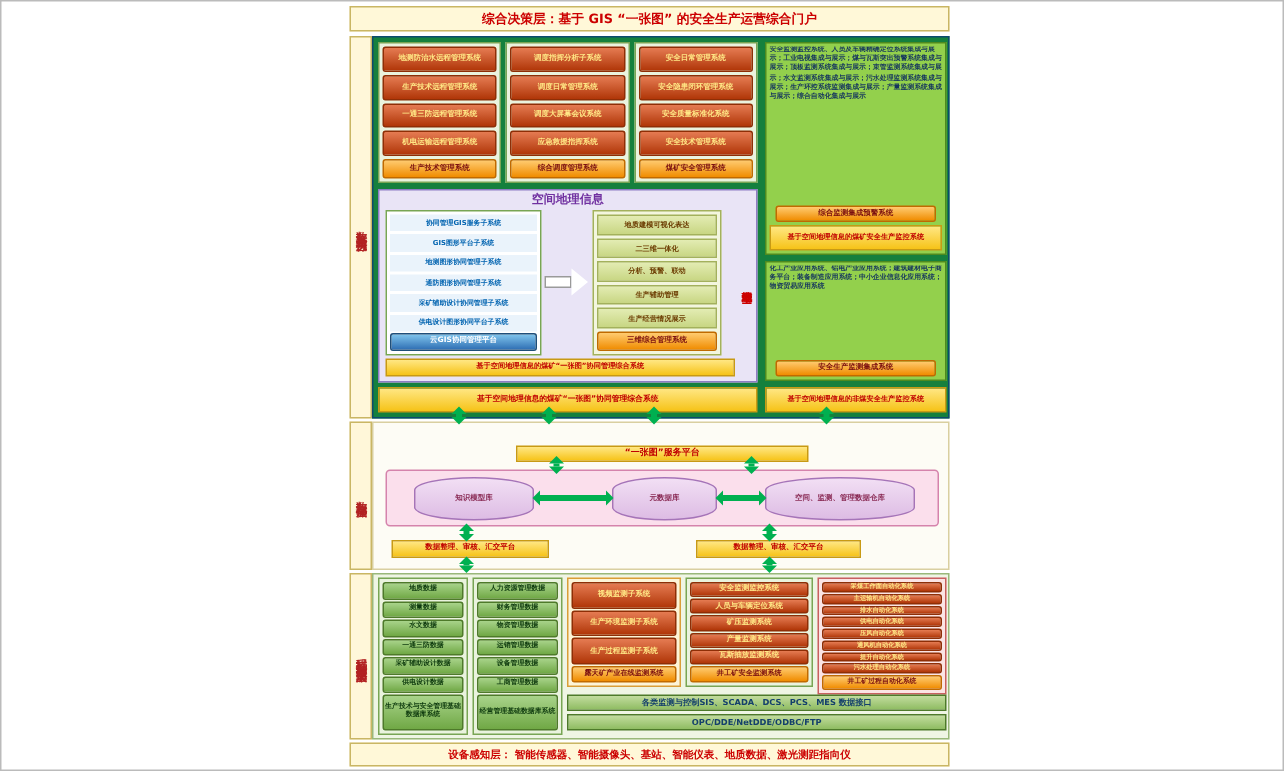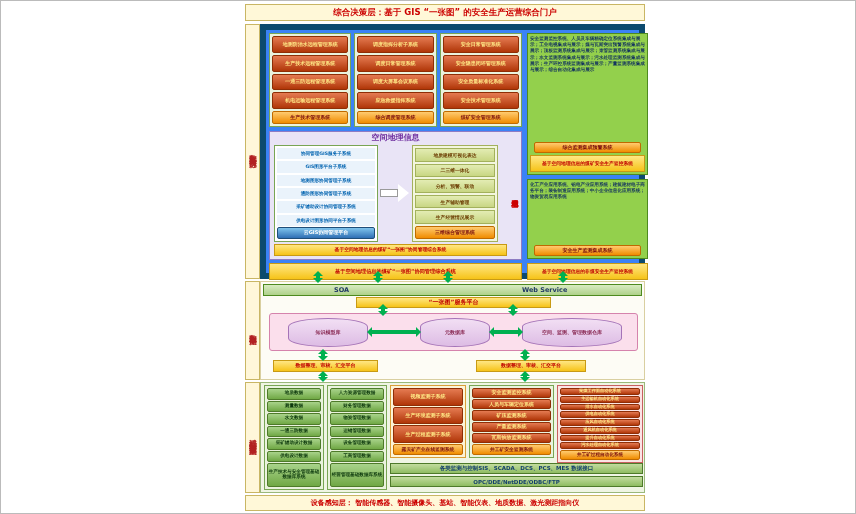--- a/index.html
+++ b/index.html
@@ -1,37 +1,37 @@
 <!DOCTYPE html>
 <html><head>
 <meta charset="utf-8">
 <style>
   * { margin:0; padding:0; box-sizing:border-box; }
   html,body { width:856px; height:514px; overflow:hidden; background:#fff;
     font-family:"DejaVu Sans","Liberation Sans",sans-serif; }
   .canvas { position:relative; width:856px; height:514px; background:#fff; border:1px solid #bbb; }
-  .diagram { position:absolute; left:244px; top:3px; width:400px; height:508px; }
+  .diagram { position:absolute; left:232px; top:3px; width:400px; height:508px; }
 
   
   .banner { position:absolute; left:0; width:100%; height:17px; background:#FFF8D8;
     border:1px solid #C9B664; color:#CC0000; font-weight:bold; font-size:8.5px;
     display:flex; align-items:center; justify-content:center; text-align:center; }
   .banner.top { top:0; }
   .banner.bottom { top:491px; height:16px; font-size:7px; }
 
   
   .layer { position:absolute; left:0; width:100%; display:flex; }
   .layer.integration { top:20px; height:255px; }
   .layer.storage { top:277px; height:99px; }
   .layer.process { top:378px; height:111px; }
   .layer-label { width:15px; background:#FFF7D9; border:1px solid #C9B664; color:#B22222;
     font-weight:bold; font-size:7.5px; writing-mode:vertical-lr; text-orientation:upright;
     display:flex; align-items:center; justify-content:center; letter-spacing:1px; }
   .layer-content { position:relative; flex:1; }
-  .integration .layer-content { background:#3b82f6; border:6px solid #0c4a6e; }
+  .integration .layer-content { background:#15803d; border:1px solid #0c4a6e; }
   .storage .layer-content { background:#FDFCF5; border:1px solid #D9CFA0; }
   .process .layer-content { background:#EFF5E4; border:1px solid #9AB87A; }
 
   
   .btn { display:flex; align-items:center; justify-content:center; text-align:center;
     border-radius:2px; font-weight:bold; line-height:1.05; }
   .btn.red { background:linear-gradient(180deg,#E57B52,#B03608); color:#FFE785; border:1px solid #8E2E06; font-size:5px; }
   .btn.orange { background:linear-gradient(180deg,#FFCB70,#F08C00); color:#7B1010; border:1px solid #C06A00; font-size:5px; }
   .btn.blue { background:linear-gradient(180deg,#7FC4EC,#2F6FB4); color:#fff; border:1px solid #1F4E79; font-size:5px; }
   .btn.green { background:linear-gradient(180deg,#A8D38A,#70A845); color:#0E3A0E; border:1px solid #4E7A2A; font-size:4.6px; }
@@ -215,24 +215,20 @@
     </div>
 
     <div class="varrow" style="left:71px;top:272px;height:2px;"></div>
     <div class="varrow" style="left:131px;top:272px;height:2px;"></div>
     <div class="varrow" style="left:201px;top:272px;height:2px;"></div>
     <div class="varrow" style="left:316px;top:272px;height:2px;"></div>
 
     <div class="layer storage">
       <div class="layer-label">数据存储层</div>
       <div class="layer-content">
-        <div class="soa">
-          <span class="s1">SOA</span>
-          <span class="s2">Web Service</span>
-        </div>
         <div class="yellowbar platform">“一张图”服务平台</div>
 
         <div class="varrow" style="left:120px;top:27px;height:2px;"></div>
         <div class="varrow" style="left:250px;top:27px;height:2px;"></div>
 
         <div class="dbbox">
           <div class="cyl c1">知识模型库</div>
           <div class="harrow" style="left:102px;top:16px;width:44px;"></div>
           <div class="cyl c2">元数据库</div>
           <div class="harrow" style="left:224px;top:16px;width:24px;"></div>

